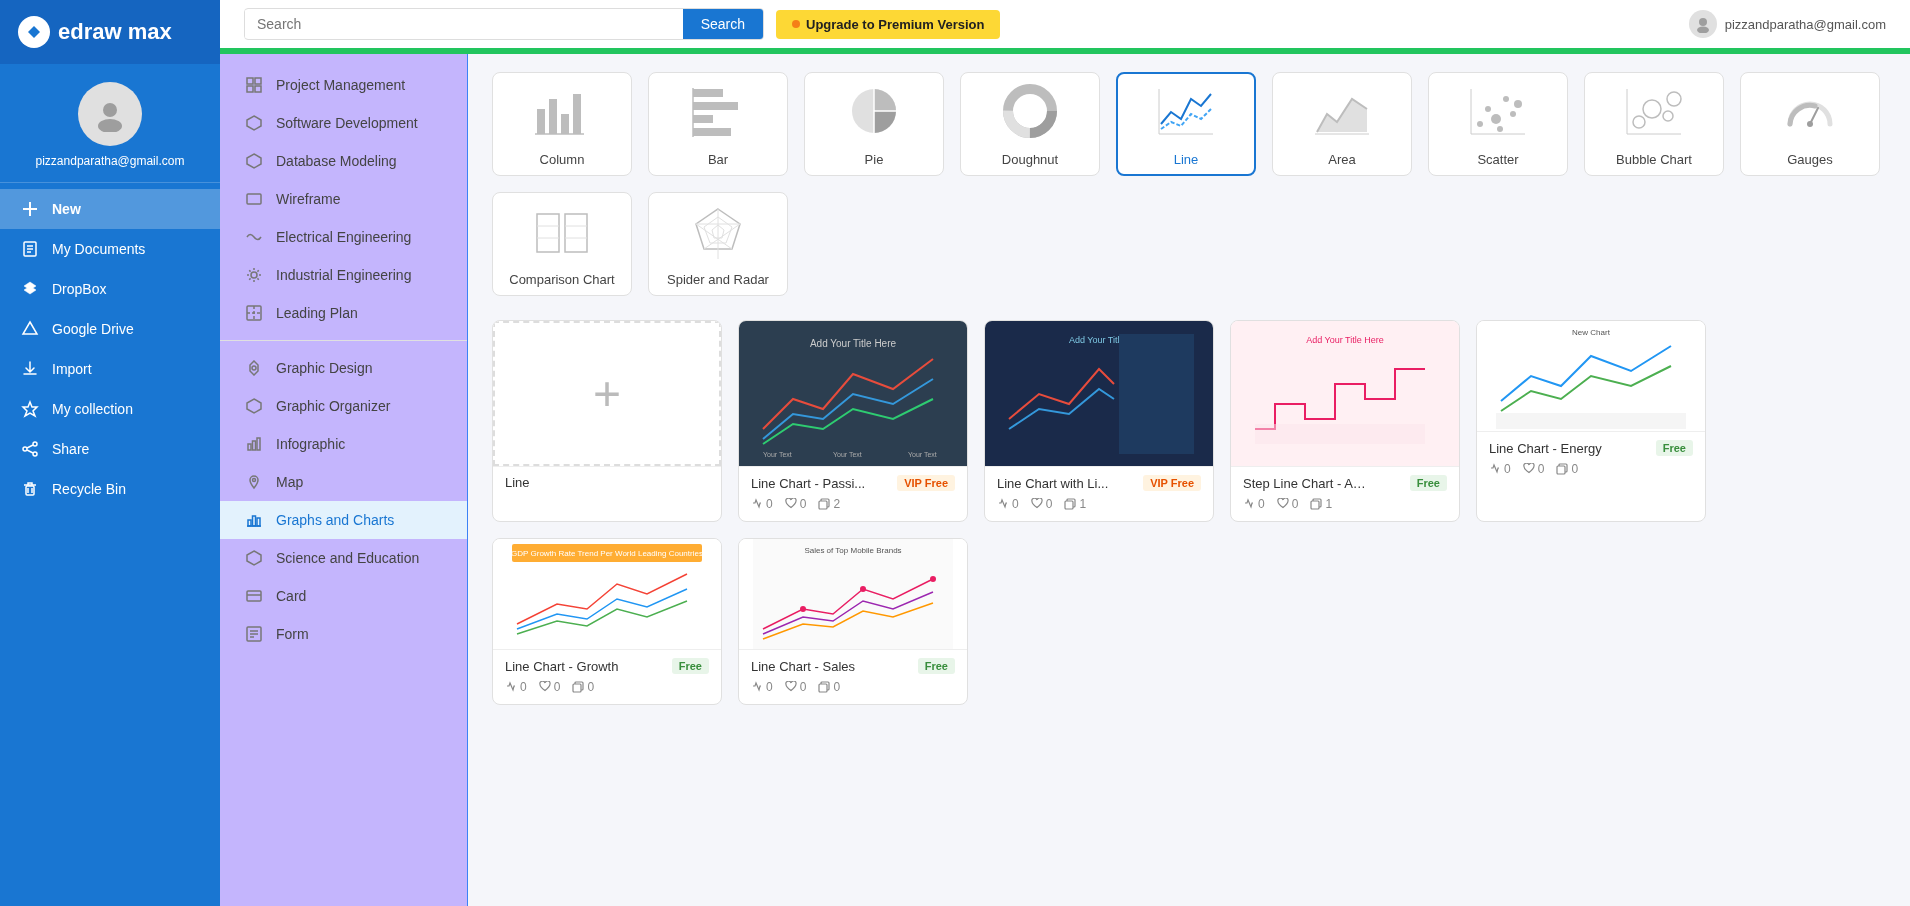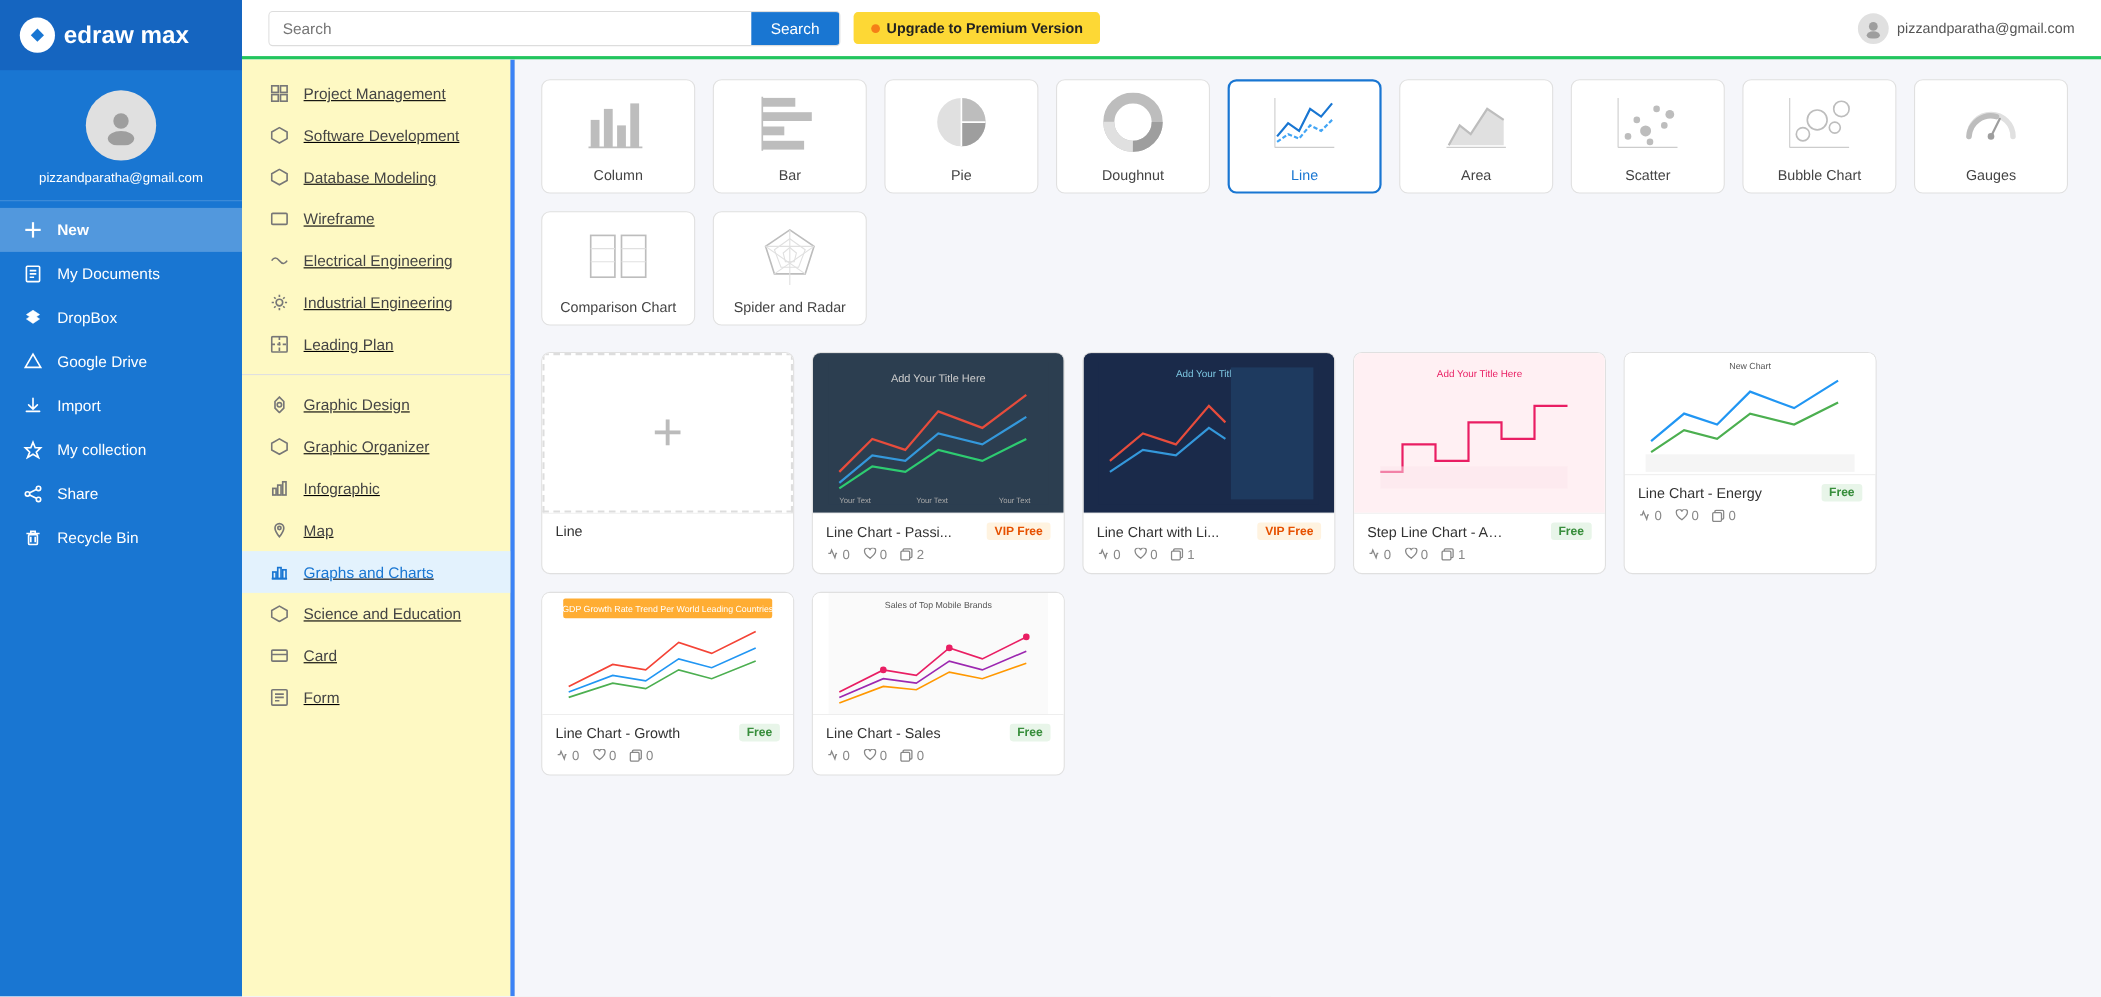--- a/index.html
+++ b/index.html
@@ -89,21 +89,21 @@
       overflow: hidden;
     }
 
     
     #header {
       background: #fff;
       display: flex;
       align-items: center;
       padding: 10px 24px;
       gap: 12px;
-      border-bottom: 3px solid #22c55e;
+      border-bottom: 6px solid #22c55e;
       height: 54px;
       flex-shrink: 0;
     }
     #search-bar {
       flex: 1;
       max-width: 520px;
       display: flex;
       align-items: center;
       border: 1px solid #ddd;
       border-radius: 4px;
@@ -159,25 +159,24 @@
     #content {
       display: flex;
       flex: 1;
       overflow: hidden;
     }
 
     
     #category-sidebar {
       width: 248px;
       min-width: 248px;
-      background: #fef9c3;
-      border-right: 4px solid #3b82f6;
+      background: #c4b5fd;
+      border-right: 1px solid #3b82f6;
       overflow-y: auto;
       padding: 12px 0;
-      text-decoration: underline;
     }
     .category-item {
       display: flex;
       align-items: center;
       gap: 12px;
       padding: 9px 24px;
       font-size: 14px;
       color: #444;
       cursor: pointer;
       transition: background 0.1s;

